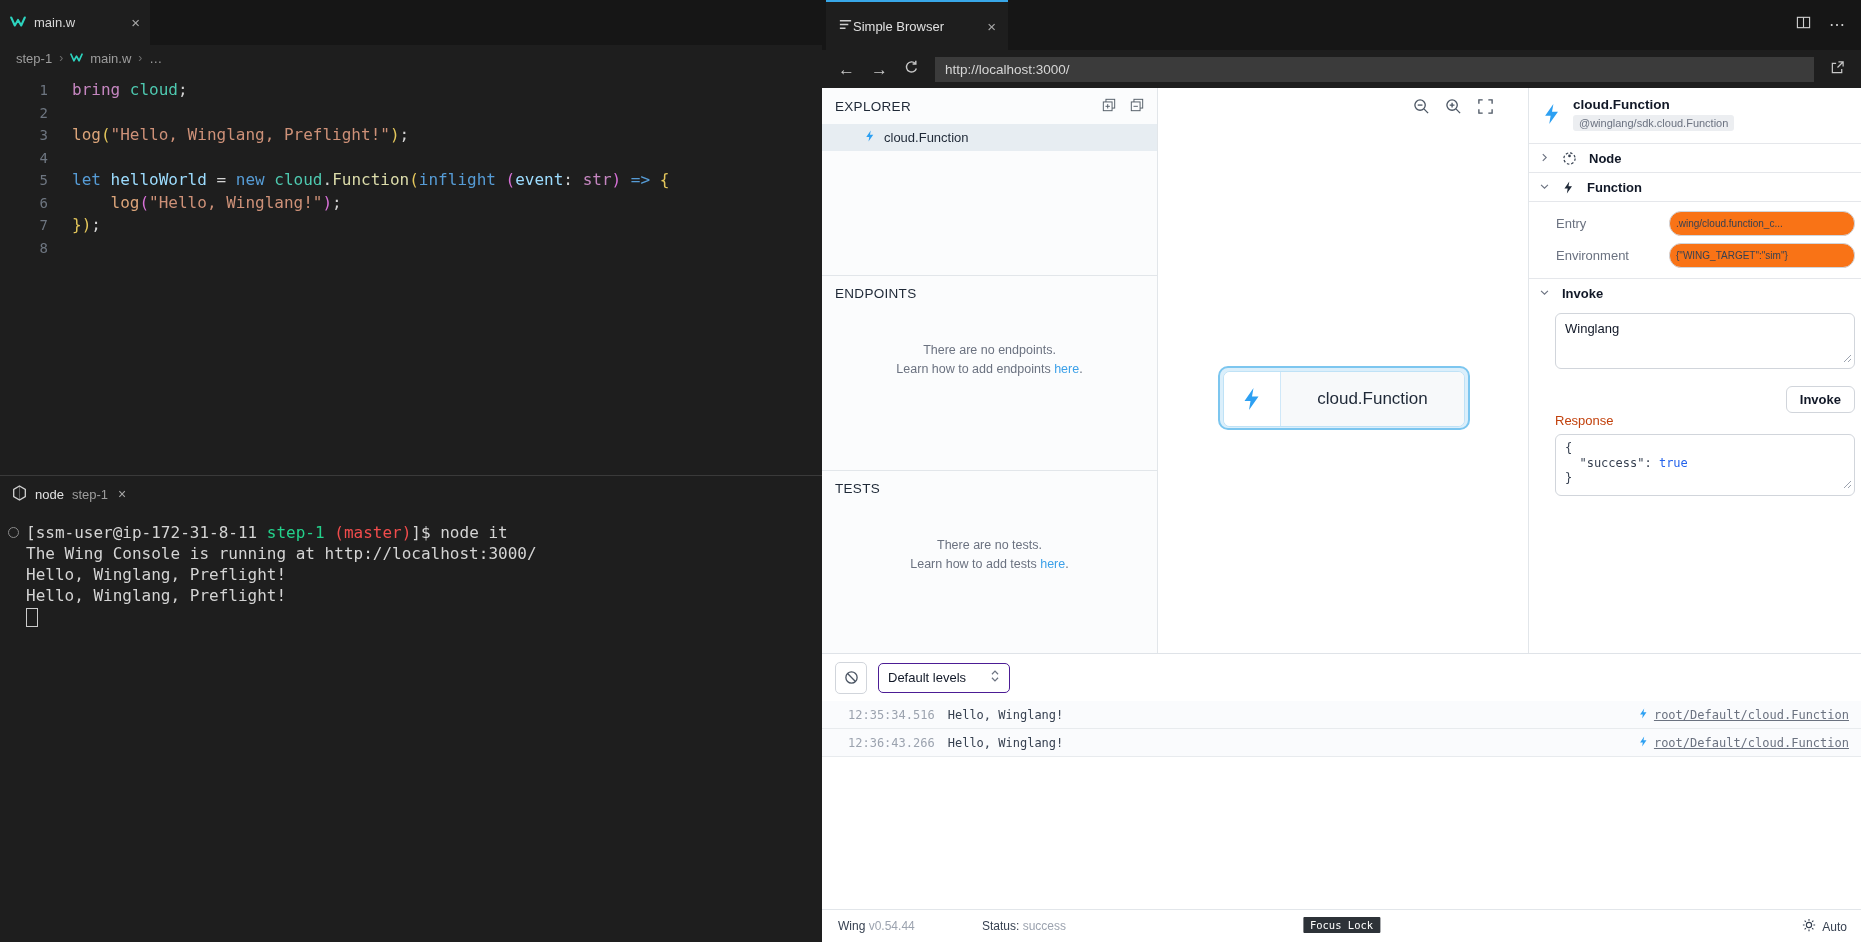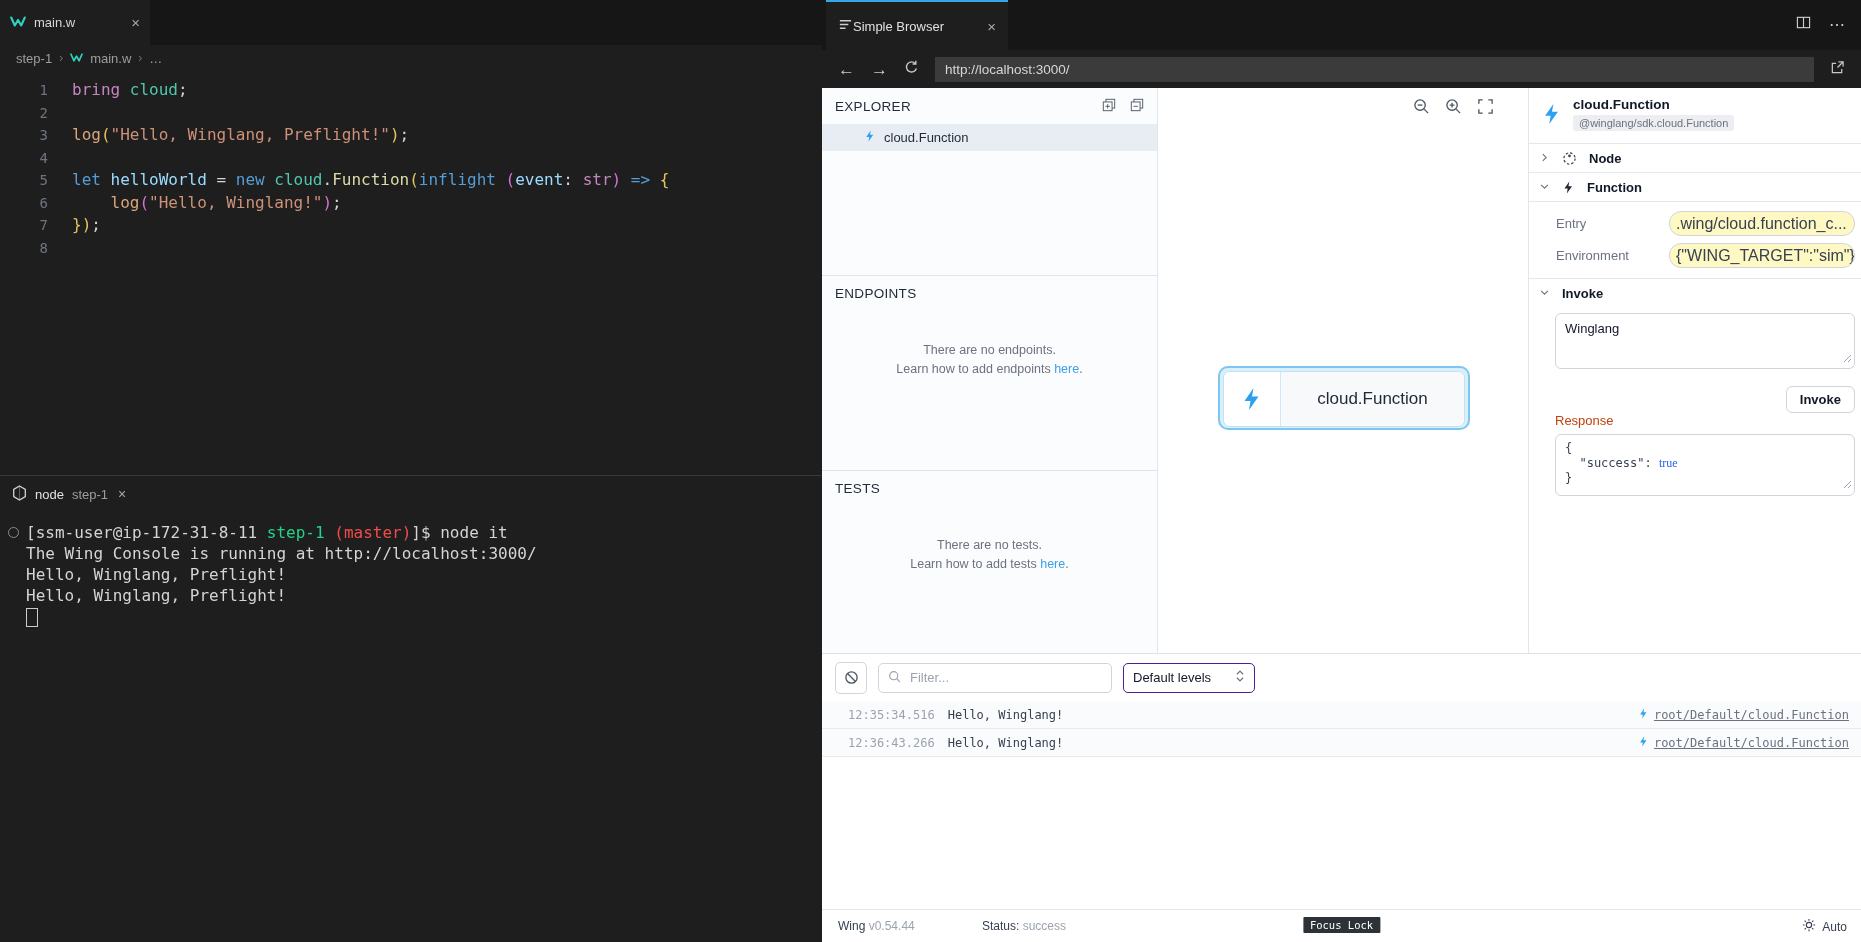--- a/index.html
+++ b/index.html
@@ -78,34 +78,34 @@
     padding:2px 6px;font-size:11px;color:#6b7280;}
   .insp-row{height:28px;display:flex;align-items:center;padding-left:10px;
     border-bottom:1px solid #e5e7eb;font-size:13px;font-weight:600;color:#111827;}
   .insp-row .ricon{margin-left:12px;display:grid;place-items:center;}
   .insp-row .rlabel{margin-left:12px;}
   .fields{padding:9px 6px 10px 27px;border-bottom:1px solid #e5e7eb;}
   .field{display:flex;align-items:center;height:25px;margin-bottom:7px;}
   .field:last-child{margin-bottom:0;}
   .f-label{flex:0 0 108px;color:#6b7280;font-size:13px;}
   .f-input{margin-left:auto;width:186px;height:25px;border:1px solid #d1d5db;border-radius:12px;
-    box-sizing:border-box;display:flex;align-items:center;padding:0 6px;font-size:16px;
-    color:#374151;background:#fef9c3;white-space:nowrap;overflow:hidden;}
+    box-sizing:border-box;display:flex;align-items:center;padding:0 6px;font-size:10px;
+    color:#374151;background:#f97316;white-space:nowrap;overflow:hidden;}
   .invoke-body{padding:6px 6px 0 26px;}
   .payload{position:relative;width:100%;height:56px;border:1px solid #d1d5db;border-radius:6px;
     box-sizing:border-box;padding:7px 9px;font-size:13px;color:#111827;resize:none;
     font-family:"Liberation Sans",sans-serif;outline:none;}
   .btn-row{text-align:right;margin-top:13px;}
   .invoke-btn{border:1px solid #d1d5db;border-radius:6px;background:#fff;padding:5px 13px;
     font-size:13px;font-weight:600;color:#111827;font-family:"Liberation Sans",sans-serif;}
   .resp-label{color:#c2410c;font-size:13px;}
   .resp-box{position:relative;margin-top:6px;height:62px;border:1px solid #d1d5db;border-radius:6px;
     box-sizing:border-box;padding:6px 9px;font-family:"DejaVu Sans Mono",monospace;font-size:12px;
     line-height:15px;color:#374151;}
-  .resp-true{color:#2563eb;font-family:Liberation Serif, serif;}
+  .resp-true{color:#2563eb;}
   .corner{position:absolute;right:2px;bottom:2px;}
   
   .logsec{position:absolute;left:0;top:565px;right:0;height:257px;background:#ffffff;border-top:1px solid #dfe3e8;}
   .logbar{height:47px;display:flex;align-items:center;gap:11px;padding:0 13px;}
   .ban-btn{width:30px;height:30px;border:1px solid #d1d5db;border-radius:5px;display:grid;place-items:center;background:#fff;}
   .filterbox{width:234px;height:30px;border:1px solid #d1d5db;border-radius:5px;display:flex;
     align-items:center;gap:7px;padding:0 9px;box-sizing:border-box;background:#fff;}
   .filterbox input{border:none;outline:none;flex:1;font-size:13px;color:#374151;
     font-family:"Liberation Sans",sans-serif;}
   .filterbox input::placeholder{color:#9ca3af;}
@@ -436,29 +436,20 @@
     </div>
 
     <div class="logsec">
       <div class="logbar">
         <div class="ban-btn">
           <svg width="15" height="15" viewBox="0 0 16 16">
               <circle cx="8" cy="8" r="6" fill="none" stroke="#4b5563" stroke-width="1.4"></circle>
               <path d="M3.8 3.8 L12.2 12.2" stroke="#4b5563" stroke-width="1.4"></path>
             </svg>
         </div>
-        <div class="filterbox">
-          <span>
-            <svg width="13" height="13" viewBox="0 0 16 16">
-                <circle cx="7" cy="7" r="5" fill="none" stroke="#9ca3af" stroke-width="1.4"></circle>
-                <path d="M10.8 10.8 L14.5 14.5" stroke="#9ca3af" stroke-width="1.4"></path>
-              </svg>
-          </span>
-          <input placeholder="Filter..." style="">
-        </div>
         <div class="levels">
           <span>Default levels</span>
           <span>
             <svg width="10" height="14" viewBox="0 0 10 16">
                 <path d="M1.5 6 L5 2.5 L8.5 6 M1.5 10 L5 13.5 L8.5 10" fill="none" stroke="#6b7280" stroke-width="1.4"></path>
               </svg>
           </span>
         </div>
       </div>
       <div class="log-row">

